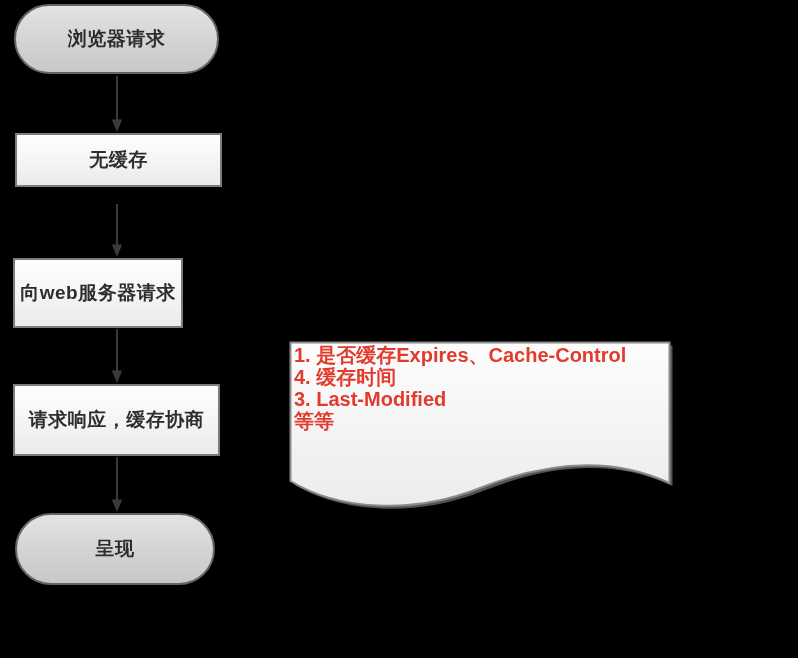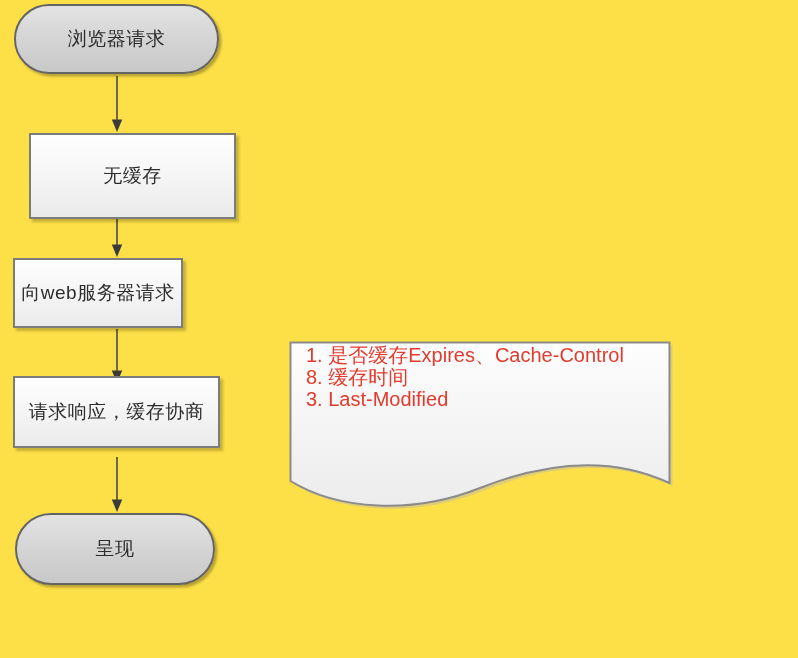--- a/index.html
+++ b/index.html
@@ -1,45 +1,45 @@
 <!DOCTYPE html>
 <html><head>
 <meta charset="utf-8">
 <style>
   html,body{margin:0;padding:0;background:#fff;}
   .canvas{
-    position:relative;width:798px;height:658px;background:#fde047;
-    font-family:"Liberation Sans","DejaVu Sans",sans-serif;overflow:hidden;
+    position:relative;width:798px;height:658px;background:#000000;
+    font-family:"Liberation Sans","DejaVu Sans",sans-serif;overflow:hidden;font-weight:bold;
   }
   .svg-layer{position:absolute;left:0;top:0;width:798px;height:658px;}
   .node{
     position:absolute;display:flex;align-items:center;justify-content:center;
     font-size:19px;color:#2d2d2d;text-align:center;letter-spacing:0.5px;
     box-sizing:border-box;
   }
   .terminator{
     border:2px solid #646464;border-radius:36px;
     background:linear-gradient(180deg,#e3e3e3 0%,#d3d3d3 55%,#c8c8c8 100%);
     box-shadow:2.5px 2.5px 2.5px rgba(0,0,0,0.28);
   }
   .process{
     border:2px solid #7c7c7c;
     background:linear-gradient(180deg,#fefefe 0%,#f4f4f4 55%,#eaeaea 100%);
     box-shadow:2.5px 2.5px 2.5px rgba(0,0,0,0.22);
   }
   .node-start{left:14px;top:4px;width:205px;height:70px;}
-  .node-no-cache{left:29px;top:133px;width:207px;height:86px;}
+  .node-no-cache{left:15px;top:133px;width:207px;height:54px;}
   .node-request{left:13px;top:258px;width:170px;height:70px;}
-  .node-response{left:13px;top:376px;width:207px;height:72px;}
+  .node-response{left:13px;top:384px;width:207px;height:72px;}
   .node-render{left:15px;top:513px;width:200px;height:72px;text-align:center;}
   .note-text{
     position:absolute;left:294px;top:344px;width:372px;
     font-size:20px;line-height:22px;color:#e23b2e;
   }
-  .note-line{white-space:nowrap;margin-left:12px;}
+  .note-line{white-space:nowrap;}
 </style>
 </head>
 <body>
 
 <div class="canvas">
 
   <svg class="svg-layer" viewBox="0 0 798 658" xmlns="http://www.w3.org/2000/svg">
     <defs>
       <linearGradient id="docGrad" x1="0" y1="0" x2="0" y2="1">
         <stop offset="0" stop-color="#fdfdfd"></stop>
@@ -87,17 +87,18 @@
   <div class="node process node-response">
     <span>请求响应，缓存协商</span>
   </div>
 
   <div class="node terminator node-render">
     <span>呈现</span>
   </div>
 
   <div class="note-text">
     <div class="note-line">1. 是否缓存Expires、Cache-Control</div>
-    <div class="note-line">8. 缓存时间</div>
+    <div class="note-line">4. 缓存时间</div>
     <div class="note-line">3. Last-Modified</div>
+    <div class="note-line">等等</div>
   </div>
 
 </div>
 
 </body></html>

